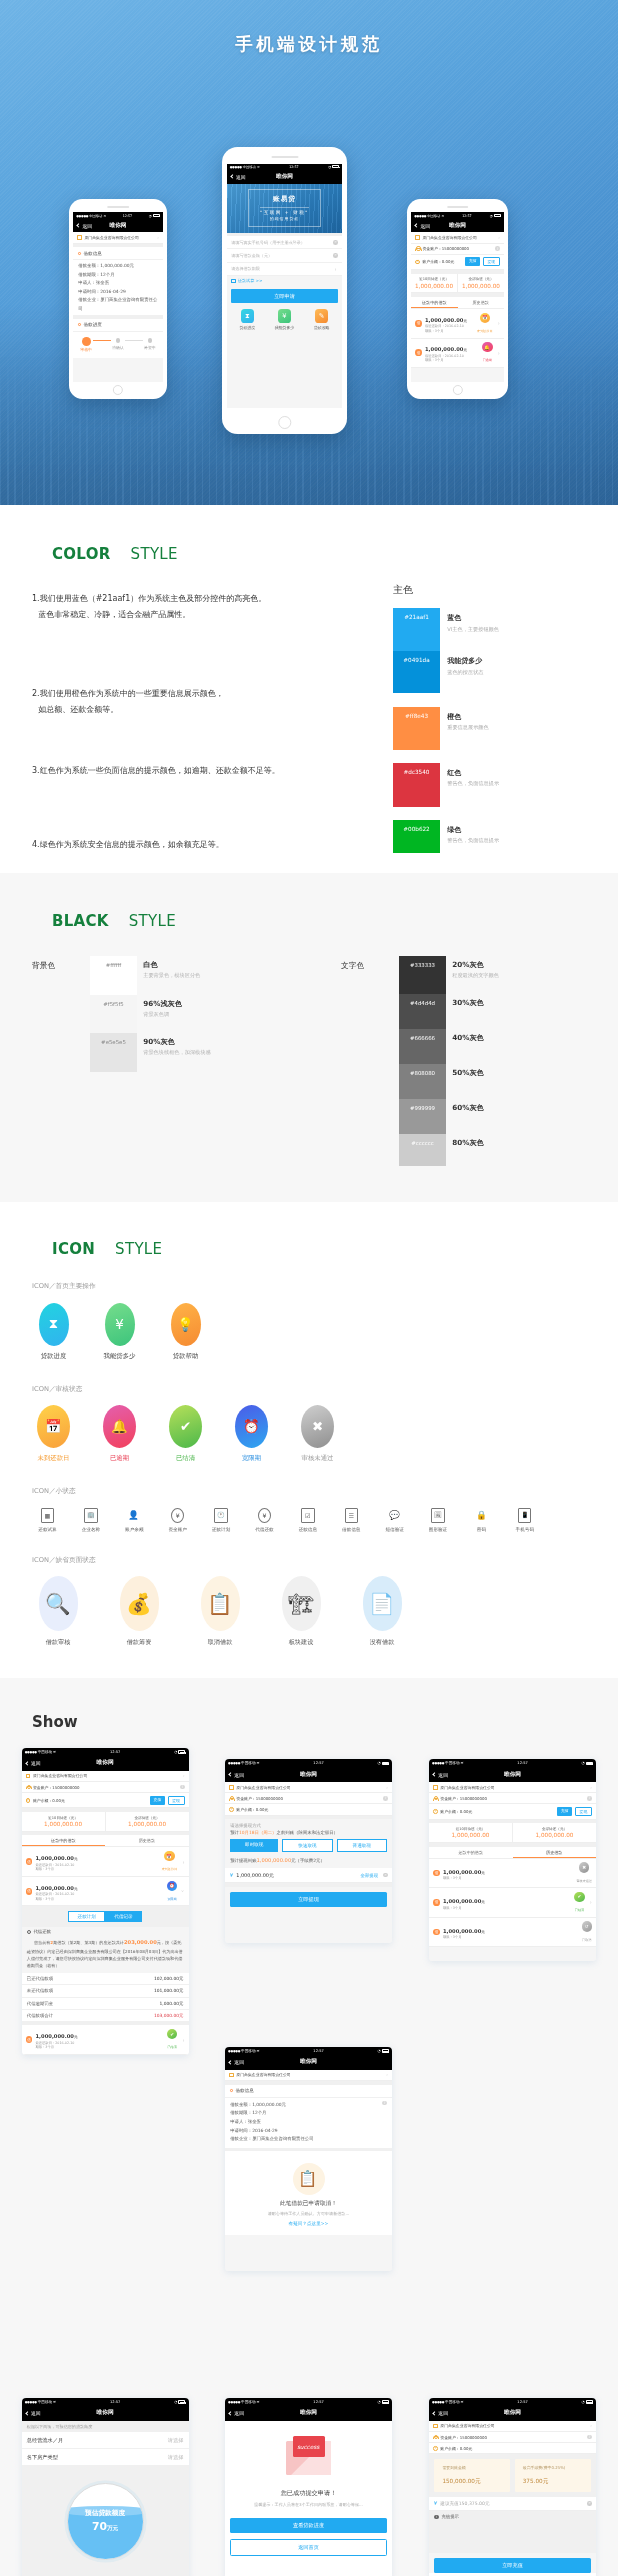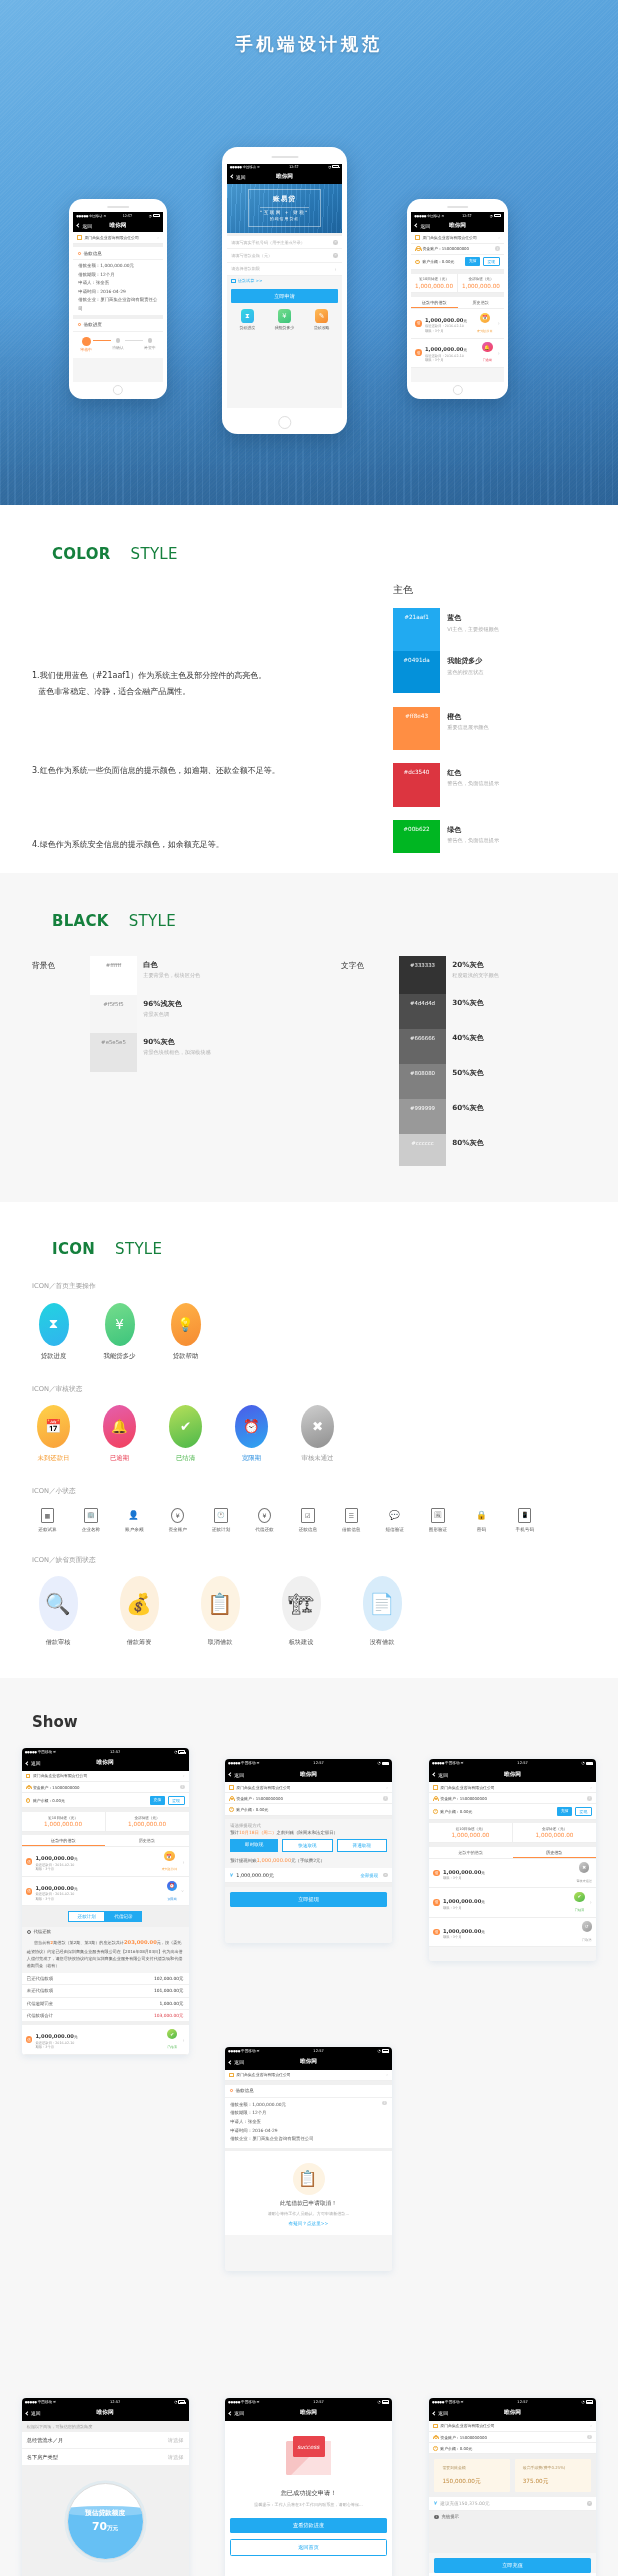--- a/index.html
+++ b/index.html
@@ -463,20 +463,24 @@
   <div class="color-sec">
     <div class="sec-h">
       <span style="font-weight:bold">COLOR</span><span>STYLE</span>
     </div>
     <div class="color-wrap">
       <div class="color-left">
         <p style="margin-bottom:63px;">
           <span style="padding-left:0">1.我们使用蓝色（#21aaf1）作为系统主色及部分控件的高亮色。</span>
           <span>蓝色非常稳定、冷静，适合金融产品属性。</span>
         </p>
+        <p style="margin-bottom:45px;">
+          <span style="padding-left:0">2.我们使用橙色作为系统中的一些重要信息展示颜色，</span>
+          <span>如总额、还款金额等。</span>
+        </p>
         <p style="margin-bottom:58px;">
           <span style="padding-left:0">3.红色作为系统一些负面信息的提示颜色，如逾期、还款金额不足等。</span>
         </p>
         <p>
           <span style="padding-left:0">4.绿色作为系统安全信息的提示颜色，如余额充足等。</span>
         </p>
       </div>
       <div class="color-right">
         <div class="zhuse">主色</div>
         <div class="swrow">

